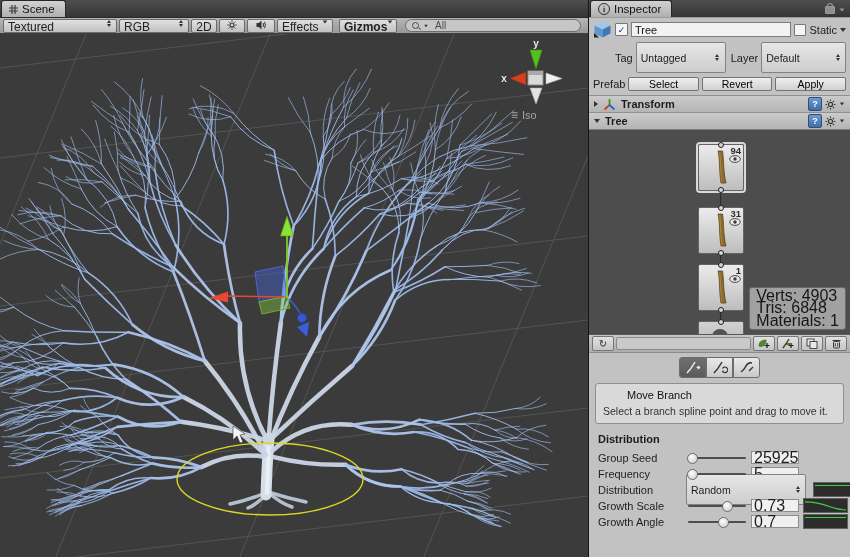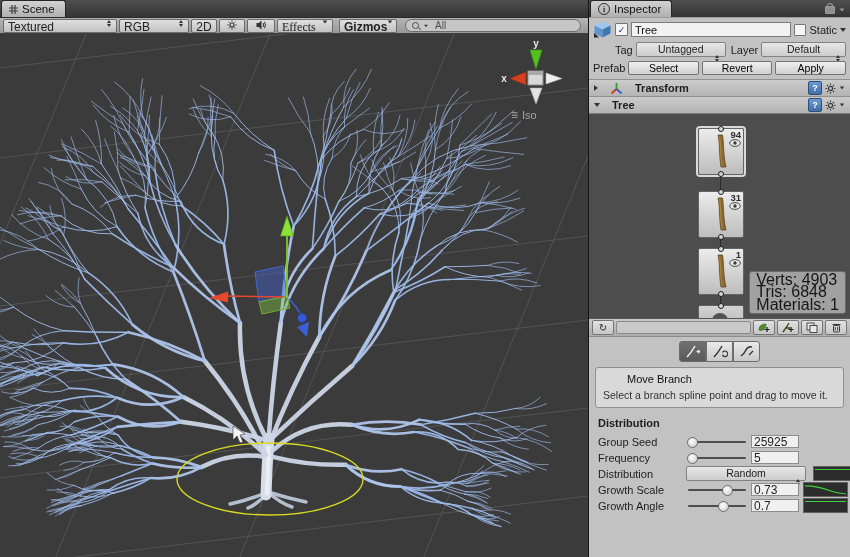--- a/index.html
+++ b/index.html
@@ -35,25 +35,25 @@
   .insp-tabbar .right-icons{margin-left:auto;display:flex;align-items:center;gap:4px;padding:0 5px 3px 0;}
   .lock{width:8px;height:6px;border:1px solid #999;border-radius:1px;position:relative;background:#8f8f8f;}
   .lock::before{content:'';position:absolute;left:1px;top:-4px;width:4px;height:4px;border:1.4px solid #999;border-bottom:none;border-radius:3px 3px 0 0;}
   .info-circle{width:10px;height:10px;border:1.2px solid #2d2d2d;border-radius:50%;color:#2d2d2d;
        font:bold 8px "Liberation Serif",serif;display:flex;align-items:center;justify-content:center;}
   .go-row{display:flex;align-items:center;gap:3px;margin:0 4px;}
   .checkbox{width:11px;height:11px;background:#f5f5f5;border:1px solid #767676;border-radius:1px;
        display:flex;align-items:center;justify-content:center;font-size:9px;color:#1a2a8a;flex:none;}
   .namefield{flex:1;height:13px;background:#f2f2f2;border:1px solid #7c7c7c;font:11px "Liberation Sans",sans-serif;padding:0 3px;color:#111;min-width:0;}
   .ddrop{height:13px;background:linear-gradient(#e6e6e6,#cdcdcd);border:1px solid #828282;border-radius:2px;
-       display:flex;align-items:center;padding:0 4px;font-size:10.5px;flex-direction:column;}
+       display:flex;align-items:center;padding:8px 4px;font-size:10.5px;}
   .ibtn{flex:1;height:14px;background:linear-gradient(#efefef,#d0d0d0);border:1px solid #747474;border-radius:2px;
        display:flex;align-items:center;justify-content:center;font-size:10.5px;}
   .comp-header{height:16px;background:linear-gradient(#cbcbcb,#b4b4b4);border-top:1px solid #909090;
-       display:flex;align-items:center;gap:12px;padding:0 5px;font-weight:bold;font-size:11px;}
+       display:flex;align-items:center;gap:5px;padding:0 5px;font-weight:bold;font-size:11px;}
   .comp-header .right{margin-left:auto;display:flex;align-items:center;gap:3px;}
   .help-icon{width:12px;height:12px;background:linear-gradient(#6d9bd0,#3f6ea8);border:1px solid #2d4f7c;border-radius:2px;
        color:#fff;font:bold 9px "Liberation Sans",sans-serif;display:flex;align-items:center;justify-content:center;}
   
   .hier{height:204px;background:#4d4d4d;position:relative;border-top:1px solid #7d7d7d;overflow:hidden;}
   .node-line{position:absolute;left:131px;top:14px;width:1px;height:190px;background:#2b2b2b;}
   .thumb{position:absolute;left:109px;width:44px;height:45px;background:linear-gradient(#ececec,#bdbdbd);
        border:1px solid #646464;border-radius:2px;overflow:hidden;}
   .thumb.selected{box-shadow:0 0 0 2px #d9d9d9;}
   .thumb .badge{position:absolute;top:0px;right:2px;font:bold 9.5px "Liberation Sans",sans-serif;color:#2e2e2e;}
@@ -78,21 +78,21 @@
   .helpbox .desc{font-size:10.5px;color:#333;}
   
   .dist{padding:9px 5px 0 9px;}
   .sect-title{font-weight:bold;margin-bottom:6px;}
   .prow{display:flex;align-items:center;height:13px;margin-bottom:3px;}
   .plabel{width:88px;flex:none;font-size:11px;}
   .slider{width:62px;height:13px;position:relative;flex:none;margin-right:3px;}
   .slider .track{position:absolute;left:2px;right:2px;top:6px;height:2px;background:#4e4e4e;border-radius:1px;}
   .slider .knob{position:absolute;top:1.5px;width:9px;height:9px;border-radius:50%;
        background:radial-gradient(circle at 40% 35%,#fdfdfd,#c8c8c8);border:1px solid #6d6d6d;}
-  .pval{width:42px;height:11px;background:#f0f0f0;border:1px solid #8d8d8d;padding:0 2px;font-size:12px;
+  .pval{width:42px;height:11px;background:#f0f0f0;border:1px solid #8d8d8d;padding:0 2px;font-size:16px;
        display:flex;align-items:center;flex:none;}
   .curve{width:43px;height:13px;background:#2c2c2c;border:1px solid #606060;margin-left:4px;flex:none;}
   .pdrop{width:110px;flex:none;margin-right:3px;}
 </style>
 </head>
 <body>
 
 <div class="window">
 
   <div class="scene-panel">
@@ -127,21 +127,21 @@
           <circle cx="5" cy="5" r="2" fill="none" stroke="#333" stroke-width="1.1"></circle>
           <path d="M5 0.2 V1.8 M5 8.2 V9.8 M0.2 5 H1.8 M8.2 5 H9.8 M1.6 1.6 L2.8 2.8 M7.2 7.2 L8.4 8.4 M8.4 1.6 L7.2 2.8 M2.8 7.2 L1.6 8.4" stroke="#333" stroke-width="0.9"></path>
         </svg>
       </div>
       <div class="tctrl" style="width:18px;justify-content:center;">
         <svg width="11" height="10" viewBox="0 0 11 10">
           <polygon points="0.5,3 2.8,3 5.5,0.6 5.5,9.4 2.8,7 0.5,7" fill="#333"></polygon>
           <path d="M7 3 Q8.2 5 7 7 M8.5 1.8 Q10.4 5 8.5 8.2" stroke="#333" stroke-width="1" fill="none"></path>
         </svg>
       </div>
-      <div class="tctrl" style="width:46px;font-family:Liberation Serif, serif;">
+      <div class="tctrl" style="width:46px;">
         <span>Effects</span>
         <span class="tri-dn" style="margin-left:auto;transform:scale(0.8);"></span>
       </div>
       <div class="tctrl" style="width:48px;margin-left:4px;font-weight:bold;">
         <span>Gizmos</span>
         <span class="tri-dn" style="margin-left:auto;transform:scale(0.8);"></span>
       </div>
       <div class="search-pill">
         <span class="mag"></span>
         <span class="tri-dn" style="transform:scale(0.6);"></span>

